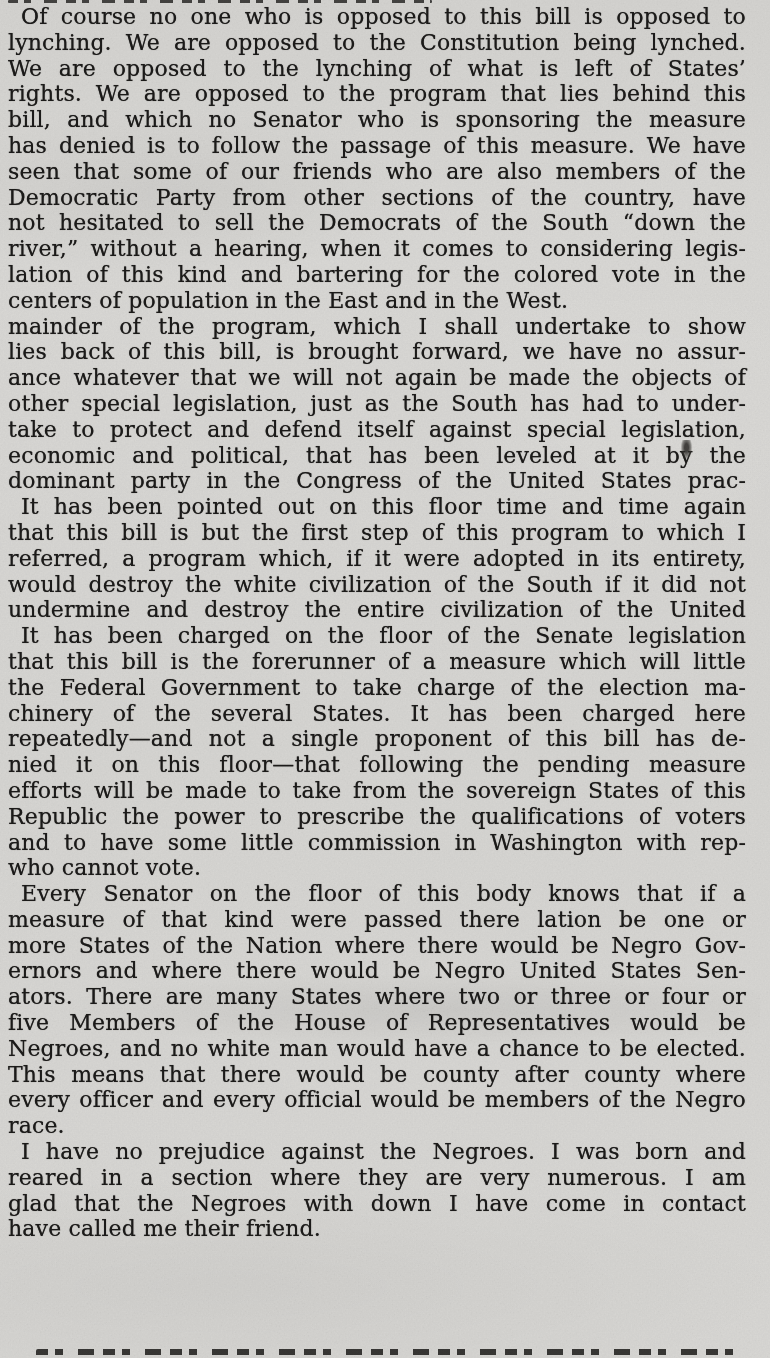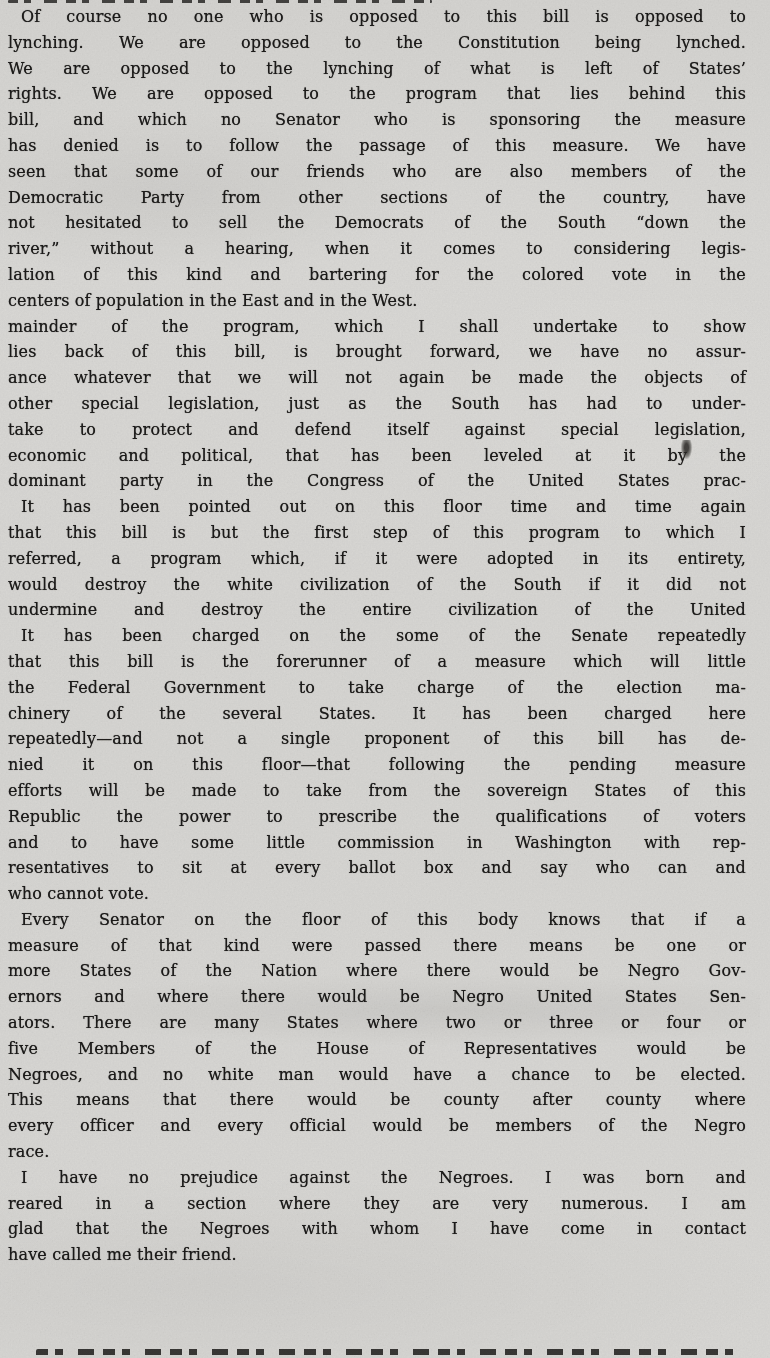--- a/index.html
+++ b/index.html
@@ -24,21 +24,21 @@
     background: radial-gradient(ellipse at 60% 40%, rgba(255,255,255,0.07), rgba(255,255,255,0) 70%); }
   .mottle-4 { left: 0; top: 1180px; width: 770px; height: 178px;
     background: radial-gradient(ellipse at 30% 60%, rgba(0,0,0,0.035), rgba(0,0,0,0) 75%); }
 
   .text-column {
     position: absolute; left: 8px; top: 4px; width: 738px;
     z-index: 2;
   }
   .paragraph { margin: 0; }
   .line {
-    font-size: 16px;
+    font-size: 22px;
     line-height: 25.8px;
     color: #1b1a19;
     text-align: justify;
     text-align-last: justify;
     letter-spacing: 0.15px;
     text-shadow: 0 0 0.7px rgba(25,24,22,0.75);
     white-space: normal;
   }
   .line.para-last { text-align-last: left; }
   .line.para-first { text-indent: 13px; }
@@ -112,48 +112,47 @@
         <div class="line">dominant party in the Congress of the United States prac-</div>
       </div>
       <div class="paragraph">
         <div class="line para-first">It has been pointed out on this floor time and time again</div>
         <div class="line">that this bill is but the first step of this program to which I</div>
         <div class="line">referred, a program which, if it were adopted in its entirety,</div>
         <div class="line">would destroy the white civilization of the South if it did not</div>
         <div class="line">undermine and destroy the entire civilization of the United</div>
       </div>
       <div class="paragraph">
-        <div class="line para-first">It has been charged on the some of the Senate repeatedly</div>
+        <div class="line para-first">It has been charged on the floor of the Senate legislation</div>
         <div class="line">that this bill is the forerunner of a measure which will little</div>
         <div class="line">the Federal Government to take charge of the election ma-</div>
         <div class="line">chinery of the several States.  It has been charged here</div>
         <div class="line">repeatedly—and not a single proponent of this bill has de-</div>
         <div class="line">nied it on this floor—that following the pending measure</div>
         <div class="line">efforts will be made to take from the sovereign States of this</div>
         <div class="line">Republic the power to prescribe the qualifications of voters</div>
         <div class="line">and to have some little commission in Washington with rep-</div>
-        <div class="line">resentatives to sit at every ballot box and say who can and</div>
         <div class="line para-last">who cannot vote.</div>
       </div>
       <div class="paragraph">
         <div class="line para-first">Every Senator on the floor of this body knows that if a</div>
-        <div class="line">measure of that kind were passed there means be one or</div>
+        <div class="line">measure of that kind were passed there lation be one or</div>
         <div class="line">more States of the Nation where there would be Negro Gov-</div>
         <div class="line">ernors and where there would be Negro United States Sen-</div>
         <div class="line">ators.  There are many States where two or three or four or</div>
         <div class="line">five Members of the House of Representatives would be</div>
         <div class="line">Negroes, and no white man would have a chance to be elected.</div>
         <div class="line">This means that there would be county after county where</div>
         <div class="line">every officer and every official would be members of the Negro</div>
         <div class="line para-last">race.</div>
       </div>
       <div class="paragraph">
         <div class="line para-first">I have no prejudice against the Negroes.  I was born and</div>
         <div class="line">reared in a section where they are very numerous.  I am</div>
-        <div class="line">glad that the Negroes with whom I have come in contact</div>
+        <div class="line">glad that the Negroes with down I have come in contact</div>
         <div class="line para-last">have called me their friend.</div>
       </div>
     </div>
 
   <div class="cropped-bottom"></div>
 
   <div class="ink-smudge"></div>
 
   <svg class="grain" width="770" height="1358" aria-hidden="true">
     <filter id="grainF" x="0" y="0" width="100%" height="100%">

